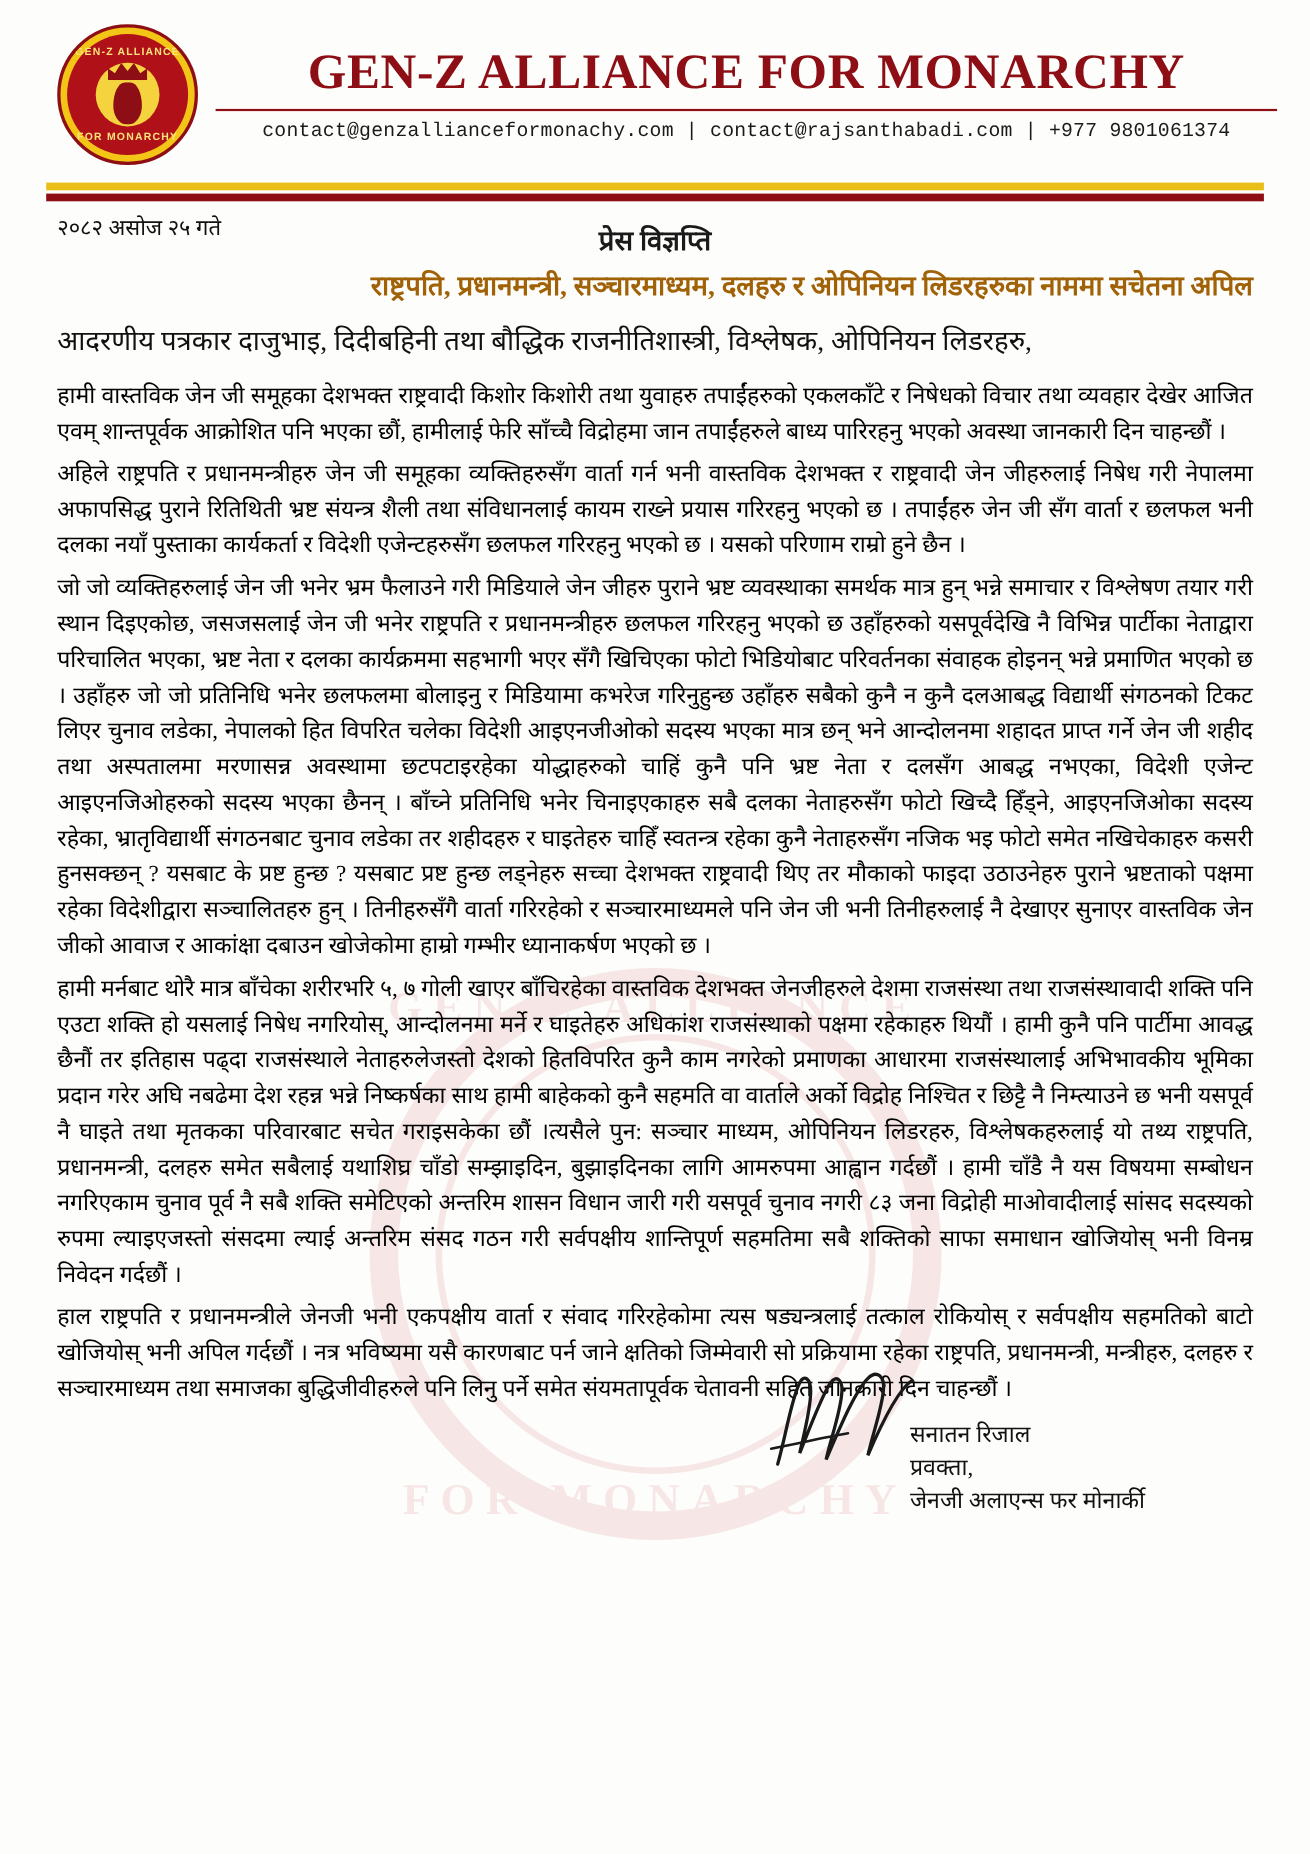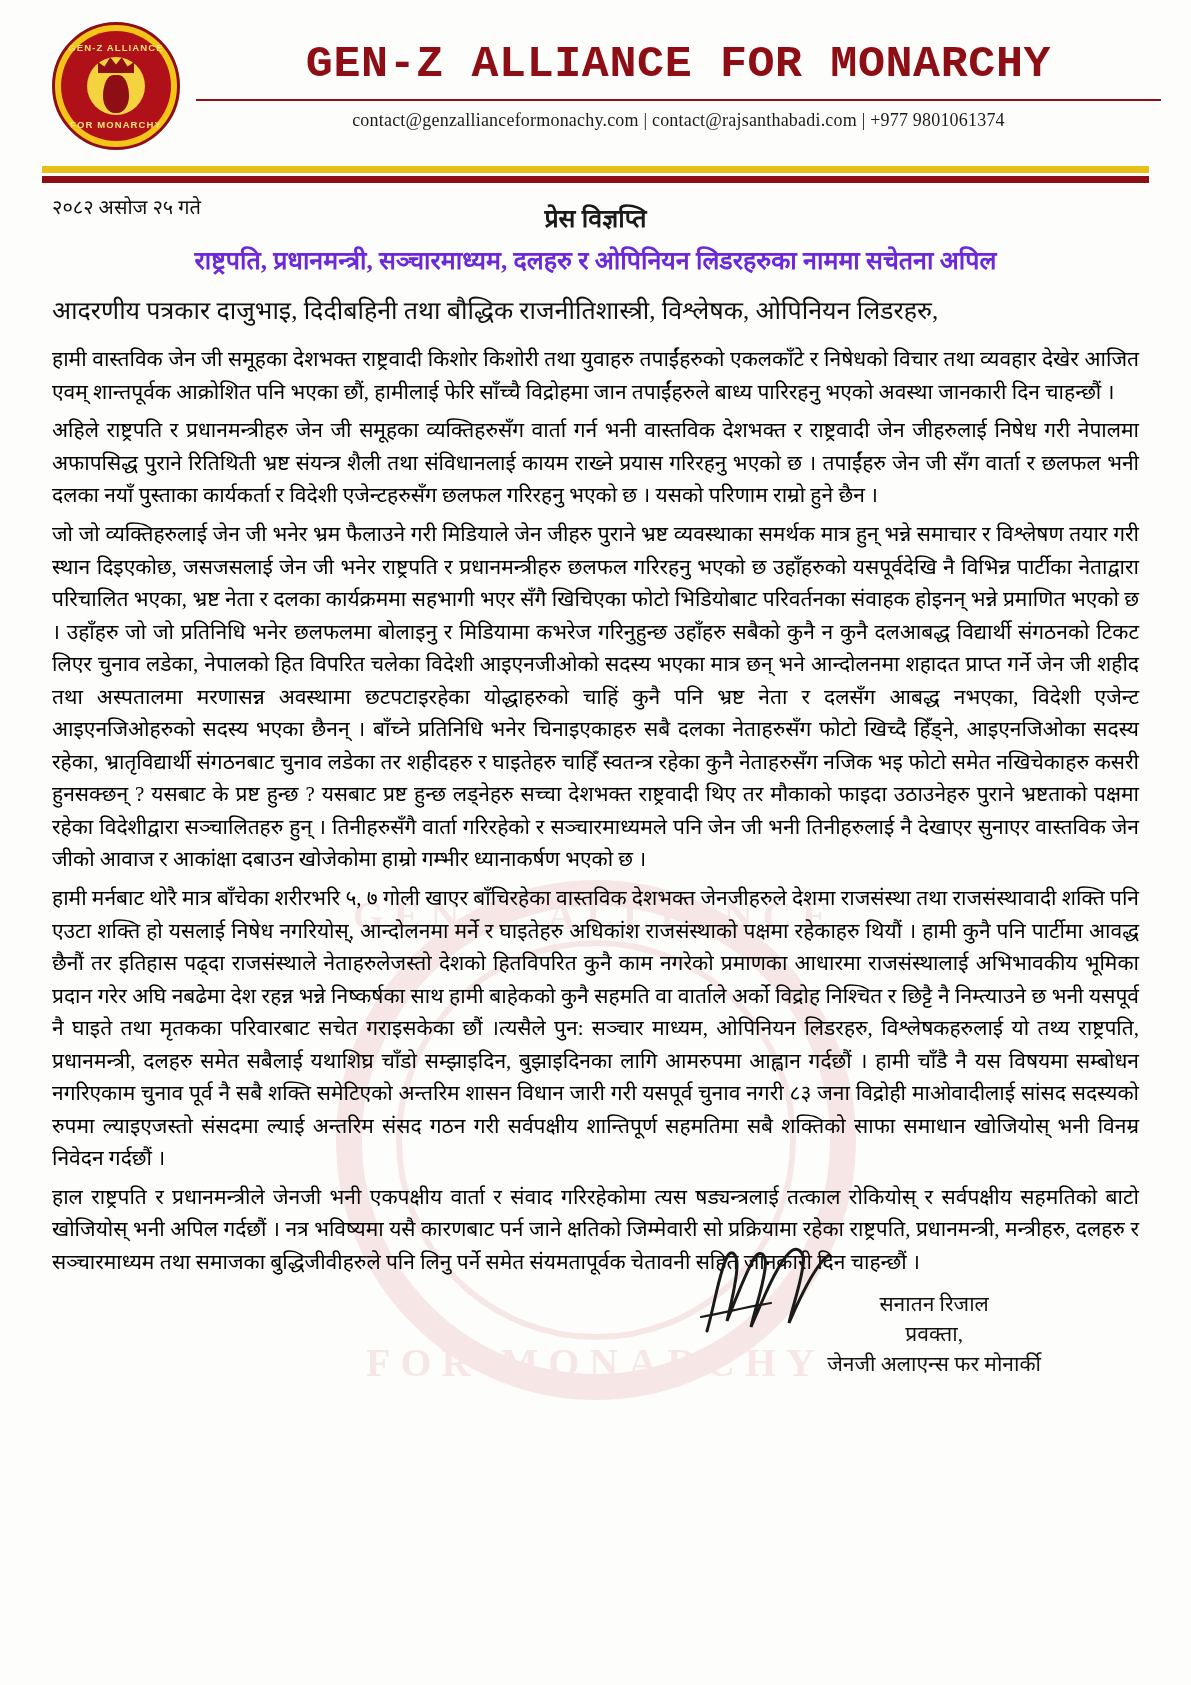--- a/index.html
+++ b/index.html
@@ -125,35 +125,35 @@
     background: #8d0e14;
     border-radius: 40% 40% 45% 45% / 55% 55% 45% 45%;
   }
 
   .header-text {
     flex: 1 1 auto;
     padding-left: 16px;
     text-align: center;
   }
   .org-title {
-    font-family: Liberation Mono, monospace;
+    font-family: Liberation Serif, serif;
     font-weight: bold;
     color: #8d0e14;
     font-size: 45px;
     letter-spacing: 0.6px;
     line-height: 1.05;
     white-space: nowrap;
   }
   .contact-rule {
     height: 2px;
     background: #8d0e14;
     margin: 10px 0 9px 0;
   }
   .contact-line {
-    font-family: Liberation Serif, serif;
+    font-family: Liberation Mono, monospace;
     font-size: 18px;
     color: #1a1a1a;
     letter-spacing: 0.2px;
   }
 
   .band-gold {
     height: 7px;
     background: #e9bf17;
     margin: 6px 42px 0 42px;
     position: relative;
@@ -181,24 +181,24 @@
     margin-bottom: 2px;
   }
   .press-title {
     text-align: center;
     font-size: 25px;
     font-weight: bold;
     color: #1a1a1a;
     margin: -22px 0 10px 0;
   }
   .subject-line {
-    text-align: center;
+    text-align: right;
     font-size: 25px;
     font-weight: bold;
-    color: #6d28d9;
+    color: #a16207;
     line-height: 1.35;
     margin-bottom: 14px;
   }
   .salutation {
     font-size: 25px;
     color: #111;
     margin: 10px 0 14px 0;
     line-height: 1.5;
   }
   p.para {
@@ -227,21 +227,20 @@
     position: absolute;
     left: -130px;
     top: -46px;
     width: 170px;
     height: 95px;
   }
   .sig-name {
     font-size: 21px;
     color: #111;
     line-height: 1.45;
-    text-align: center;
   }
 </style>
 </head>
 <body>
 
 <div class="page">
 
   <div class="watermark">
     <div class="wm-ring"></div>
     <div class="wm-inner"></div>

